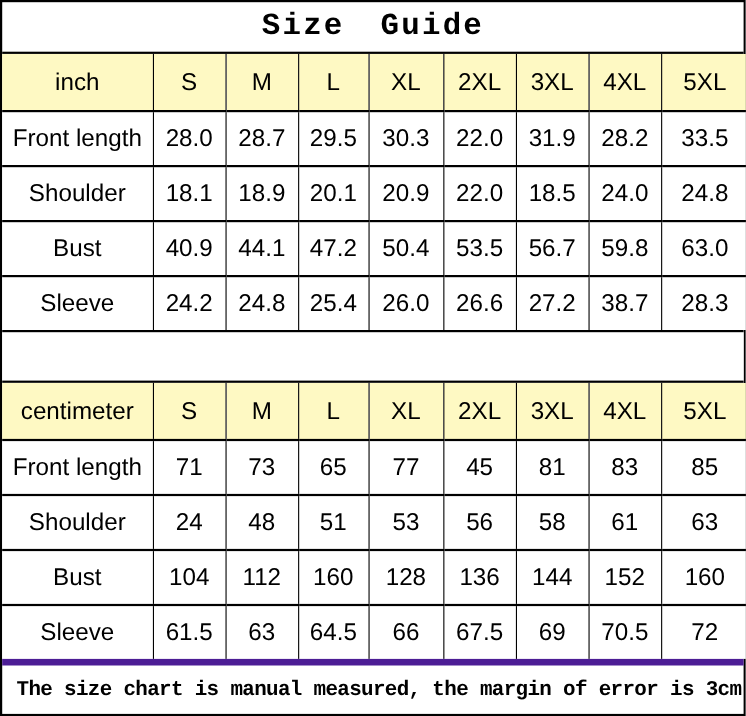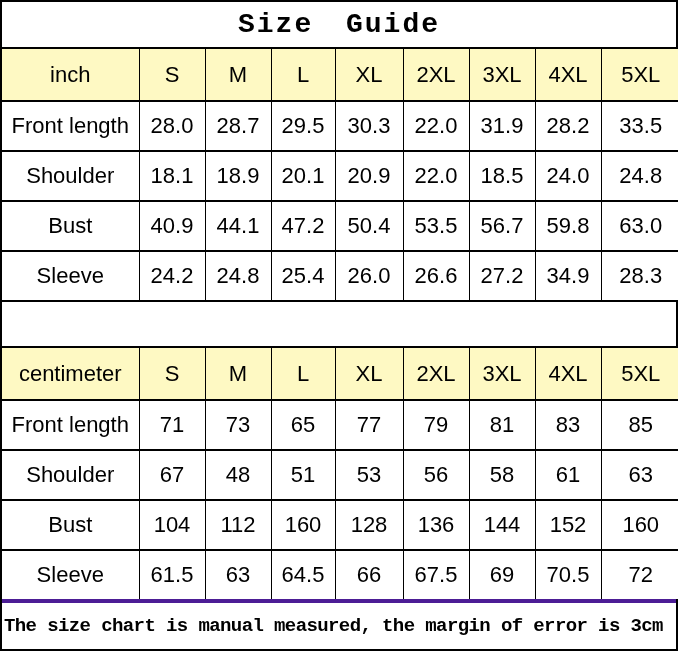--- a/index.html
+++ b/index.html
@@ -50,24 +50,24 @@
   tr.header-row td { height: 51px; background: #fef9c3; }
   tr.data-row td   { height: 48px; background: #ffffff; }
   .gap-row {
     flex: 0 0 44px;
     border-top: 2px solid #000000;
     border-bottom: 2px solid #000000;
     background: #ffffff;
   }
   .footer-row {
     flex: 1 1 auto;
-    border-top: 4px solid #4c1d95;
+    border-top: 6px solid #4c1d95;
     display: flex;
     align-items: center;
-    padding: 0 2px;
+    padding: 0 13px;
     font-family: "Liberation Mono", "DejaVu Sans Mono", monospace;
     font-weight: bold;
     font-size: 19px;
     letter-spacing: -0.6px;
     white-space: nowrap;
   }
 </style>
 </head>
 <body>
 
@@ -131,21 +131,21 @@
           <td>63.0</td>
         </tr>
         <tr class="data-row">
           <td>Sleeve</td>
           <td>24.2</td>
           <td>24.8</td>
           <td>25.4</td>
           <td>26.0</td>
           <td>26.6</td>
           <td>27.2</td>
-          <td>34.9</td>
+          <td>38.7</td>
           <td>28.3</td>
         </tr>
       </tbody>
     </table>
   <div class="gap-row"></div>
   <table class="size-table" id="table-1">
       <colgroup>
         <col style="width: 137px;">
         <col style="width: 66px;">
         <col style="width: 66px;">
@@ -167,28 +167,28 @@
           <td>3XL</td>
           <td>4XL</td>
           <td>5XL</td>
         </tr>
         <tr class="data-row">
           <td>Front length</td>
           <td>71</td>
           <td>73</td>
           <td>65</td>
           <td>77</td>
-          <td>79</td>
+          <td>45</td>
           <td>81</td>
           <td>83</td>
           <td>85</td>
         </tr>
         <tr class="data-row">
           <td>Shoulder</td>
-          <td>67</td>
+          <td>24</td>
           <td>48</td>
           <td>51</td>
           <td>53</td>
           <td>56</td>
           <td>58</td>
           <td>61</td>
           <td>63</td>
         </tr>
         <tr class="data-row">
           <td>Bust</td>

